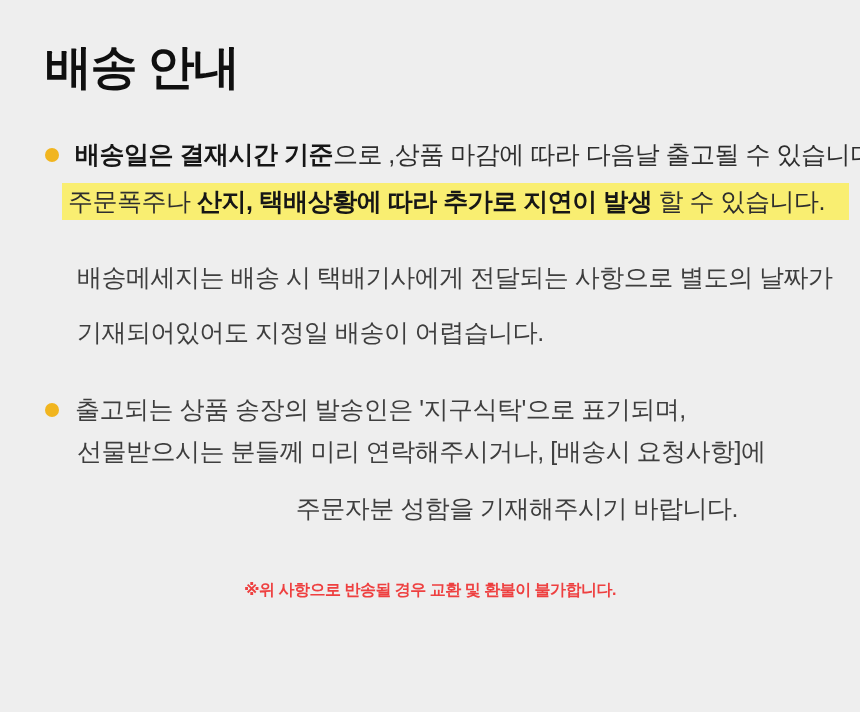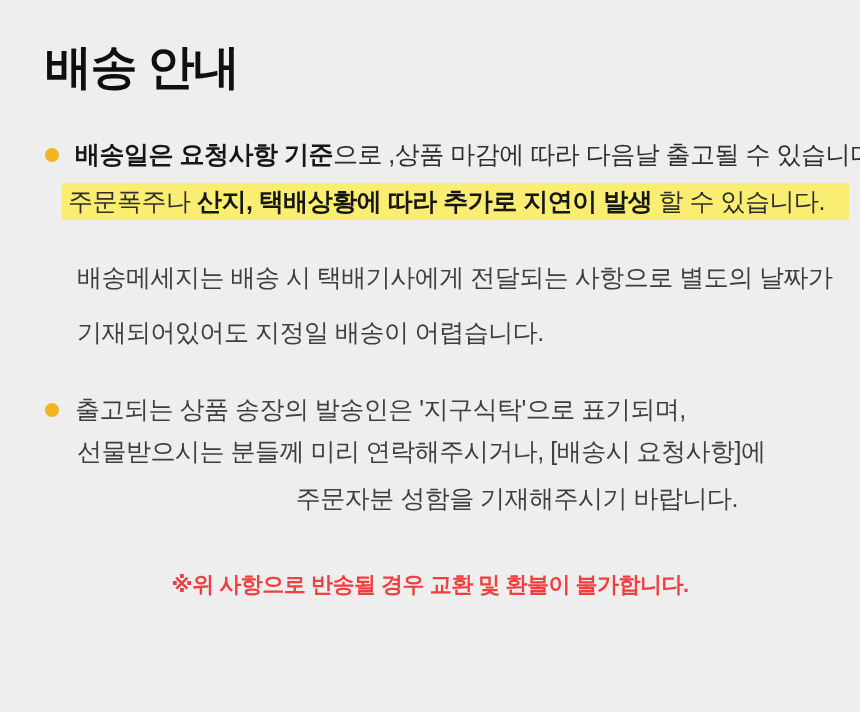--- a/index.html
+++ b/index.html
@@ -71,43 +71,43 @@
   .gap-after-s1 { margin-bottom: 42px; }
   .sub-line {
     font-size: 25px;
     line-height: 31px;
     margin-top: 24px;
   }
   .sub-line + .sub-line { margin-top: 24px; }
   .section-2 .sub-line:first-of-type { margin-top: 12px; }
   .gap-after-s2 { margin-bottom: 45px; }
   .section-3 .sub-line { margin-top: 11px; text-align: right; }
-  .section-3 .sub-line + .sub-line { margin-top: 16px; }
+  .section-3 .sub-line + .sub-line { margin-top: 26px; }
   .footer-warning {
     margin-top: 56px;
     margin-left: -45px;
     width: 860px;
     text-align: center;
-    font-size: 22px;
+    font-size: 16px;
     font-weight: 700;
     letter-spacing: -0.5px;
     color: #ee4040;
   }
 </style>
 </head>
 <body>
 
 <div class="page">
 
   <h1 class="title">배송 안내</h1>
 
   <div class="section section-1">
     <div class="line bullet-line">
       <span class="dot"></span>
-      <span class="text"><span class="bold">배송일은 요청사항 기준</span><span class="reg">으로 ,상품 마감에 따라 다음날 출고될 수 있습니다.</span></span>
+      <span class="text"><span class="bold">배송일은 결재시간 기준</span><span class="reg">으로 ,상품 마감에 따라 다음날 출고될 수 있습니다.</span></span>
     </div>
     <div class="line indent highlight-line gap-after-s1">
       <span class="highlight"><span class="reg">주문폭주나 </span><span class="bold">산지, 택배상황에 따라 추가로 지연이 발생</span><span class="reg"> 할 수 있습니다.</span></span>
     </div>
   </div>
 
   <div class="section section-2">
     <div class="line sub-line indent-sub soft">배송메세지는 배송 시 택배기사에게 전달되는 사항으로 별도의 날짜가</div>
     <div class="line sub-line indent-sub soft gap-after-s2">기재되어있어도 지정일 배송이 어렵습니다.</div>
   </div>

